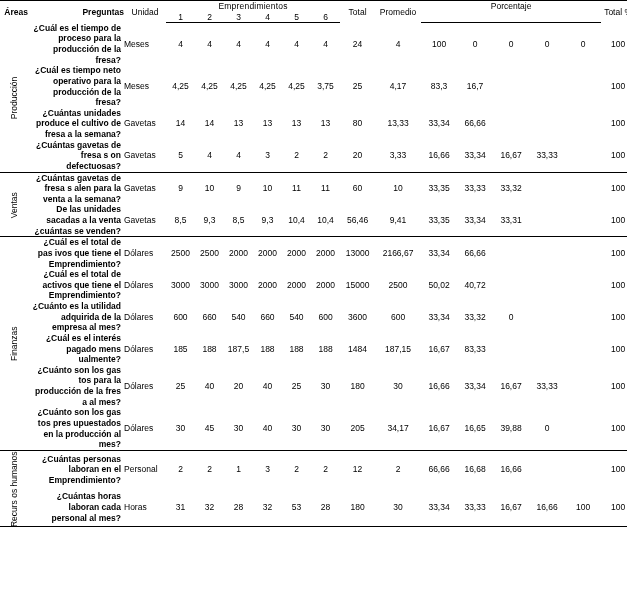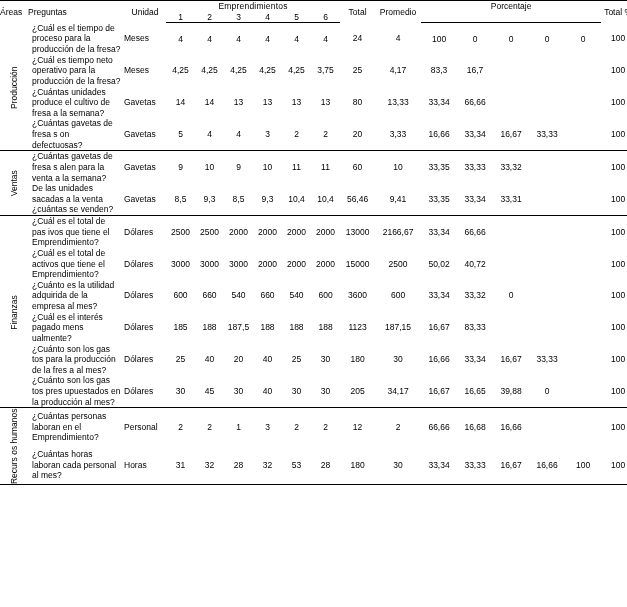--- a/index.html
+++ b/index.html
@@ -28,36 +28,38 @@
     line-height: 1.25;
   }
   
   .hdr-top td {
     border-top: 1.2px solid #000;
     border-bottom: none;
     padding: 3px 3px 1px 3px;
     text-align: center;
   }
   .hdr-top td.lbl {
-    text-align: left;
+    text-align: right;
+    font-weight: bold;
   }
   .hdr-sub td {
     border-bottom: 1.2px solid #000;
     padding: 0 3px 3px 3px;
     text-align: center;
   }
   
   .body-row td {
     padding: 3px 3px;
     text-align: center;
   }
   .body-row td.q {
-    text-align: left;
+    text-align: right;
     padding-left: 4px;
     padding-right: 3px;
+    font-weight: bold;
   }
   .body-row td.unidad {
     text-align: left;
   }
   .area-cell {
     writing-mode: vertical-rl;
     transform: rotate(180deg);
     text-align: center;
     vertical-align: middle;
     white-space: normal;
@@ -310,21 +312,21 @@
       </tr>
       <tr class="body-row">
         <td class="q">¿Cuál es el interés pagado mens ualmente?</td>
         <td class="unidad">Dólares</td>
         <td>185</td>
         <td>188</td>
         <td>187,5</td>
         <td>188</td>
         <td>188</td>
         <td>188</td>
-        <td>1123</td>
+        <td>1484</td>
         <td>187,15</td>
         <td>16,67</td>
         <td>83,33</td>
         <td></td>
         <td></td>
         <td></td>
         <td>100</td>
       </tr>
       <tr class="body-row">
         <td class="q">¿Cuánto son los gas tos para la producción de la fres a al mes?</td>

